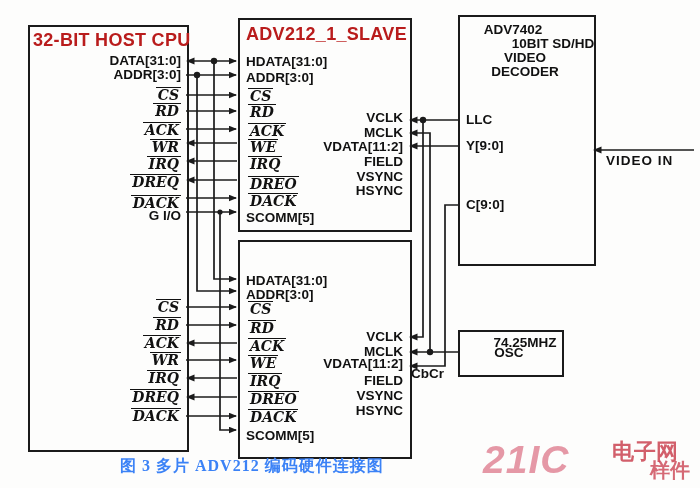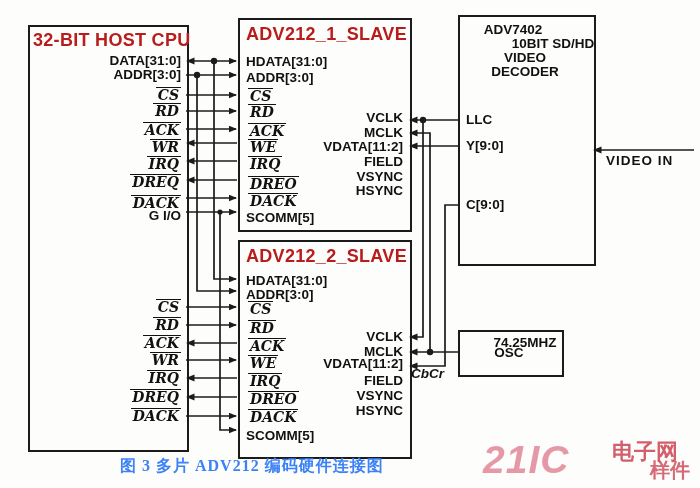--- a/index.html
+++ b/index.html
@@ -115,21 +115,20 @@
   <span class="lbl ov" style="left:248px;top:176px;">DREO</span>
   <span class="lbl ov" style="left:248px;top:193px;">DACK</span>
   <span class="lbl" style="left:246px;top:210px;">SCOMM[5]</span>
   <span class="lbl" style="right:297px;top:110px;">VCLK</span>
   <span class="lbl" style="right:297px;top:125px;">MCLK</span>
   <span class="lbl" style="right:297px;top:139px;">VDATA[11:2]</span>
   <span class="lbl" style="right:297px;top:154px;">FIELD</span>
   <span class="lbl" style="right:297px;top:169px;">VSYNC</span>
   <span class="lbl" style="right:297px;top:183px;">HSYNC</span>
 
-  <span class="ttl" style="left:246px;top:246px;">ADV212_2_SLAVE</span>
   <span class="lbl" style="left:246px;top:273px;">HDATA[31:0]</span>
   <span class="lbl" style="left:246px;top:287px;">ADDR[3:0]</span>
   <span class="lbl ov" style="left:248px;top:301px;">CS</span>
   <span class="lbl ov" style="left:248px;top:320px;">RD</span>
   <span class="lbl ov" style="left:248px;top:338px;">ACK</span>
   <span class="lbl ov" style="left:248px;top:355px;">WE</span>
   <span class="lbl ov" style="left:248px;top:373px;">IRQ</span>
   <span class="lbl ov" style="left:248px;top:391px;">DREO</span>
   <span class="lbl ov" style="left:248px;top:409px;">DACK</span>
   <span class="lbl" style="left:246px;top:428px;">SCOMM[5]</span>
@@ -145,20 +144,20 @@
   <span class="lbl ctr" style="left:460px;top:50px;width:130px;">VIDEO</span>
   <span class="lbl ctr" style="left:460px;top:64px;width:130px;">DECODER</span>
   <span class="lbl" style="left:466px;top:112px;">LLC</span>
   <span class="lbl" style="left:466px;top:138px;">Y[9:0]</span>
   <span class="lbl" style="left:466px;top:197px;">C[9:0]</span>
 
   <span class="lbl ctr" style="left:458px;top:335px;width:102px;margin-left:16px;">74.25MHZ</span>
   <span class="lbl ctr" style="left:458px;top:345px;width:102px;">OSC</span>
 
   <span class="lbl" style="left:606px;top:140px;letter-spacing:1px;margin-top:13px;">VIDEO IN</span>
-  <span class="lbl" style="left:411px;top:366px;font-style:italic;">CbCr</span>
+  <span class="lbl" style="left:411px;top:366px;">CbCr</span>
   <div class="cap">图 3  多片 ADV212 编码硬件连接图</div>
 
   <span class="wm wm-brand">21IC</span>
   <span class="wm wm-site">电子网</span>
   <span class="wm wm-stamp">样件</span>
 
 </div>
 
 </body></html>

